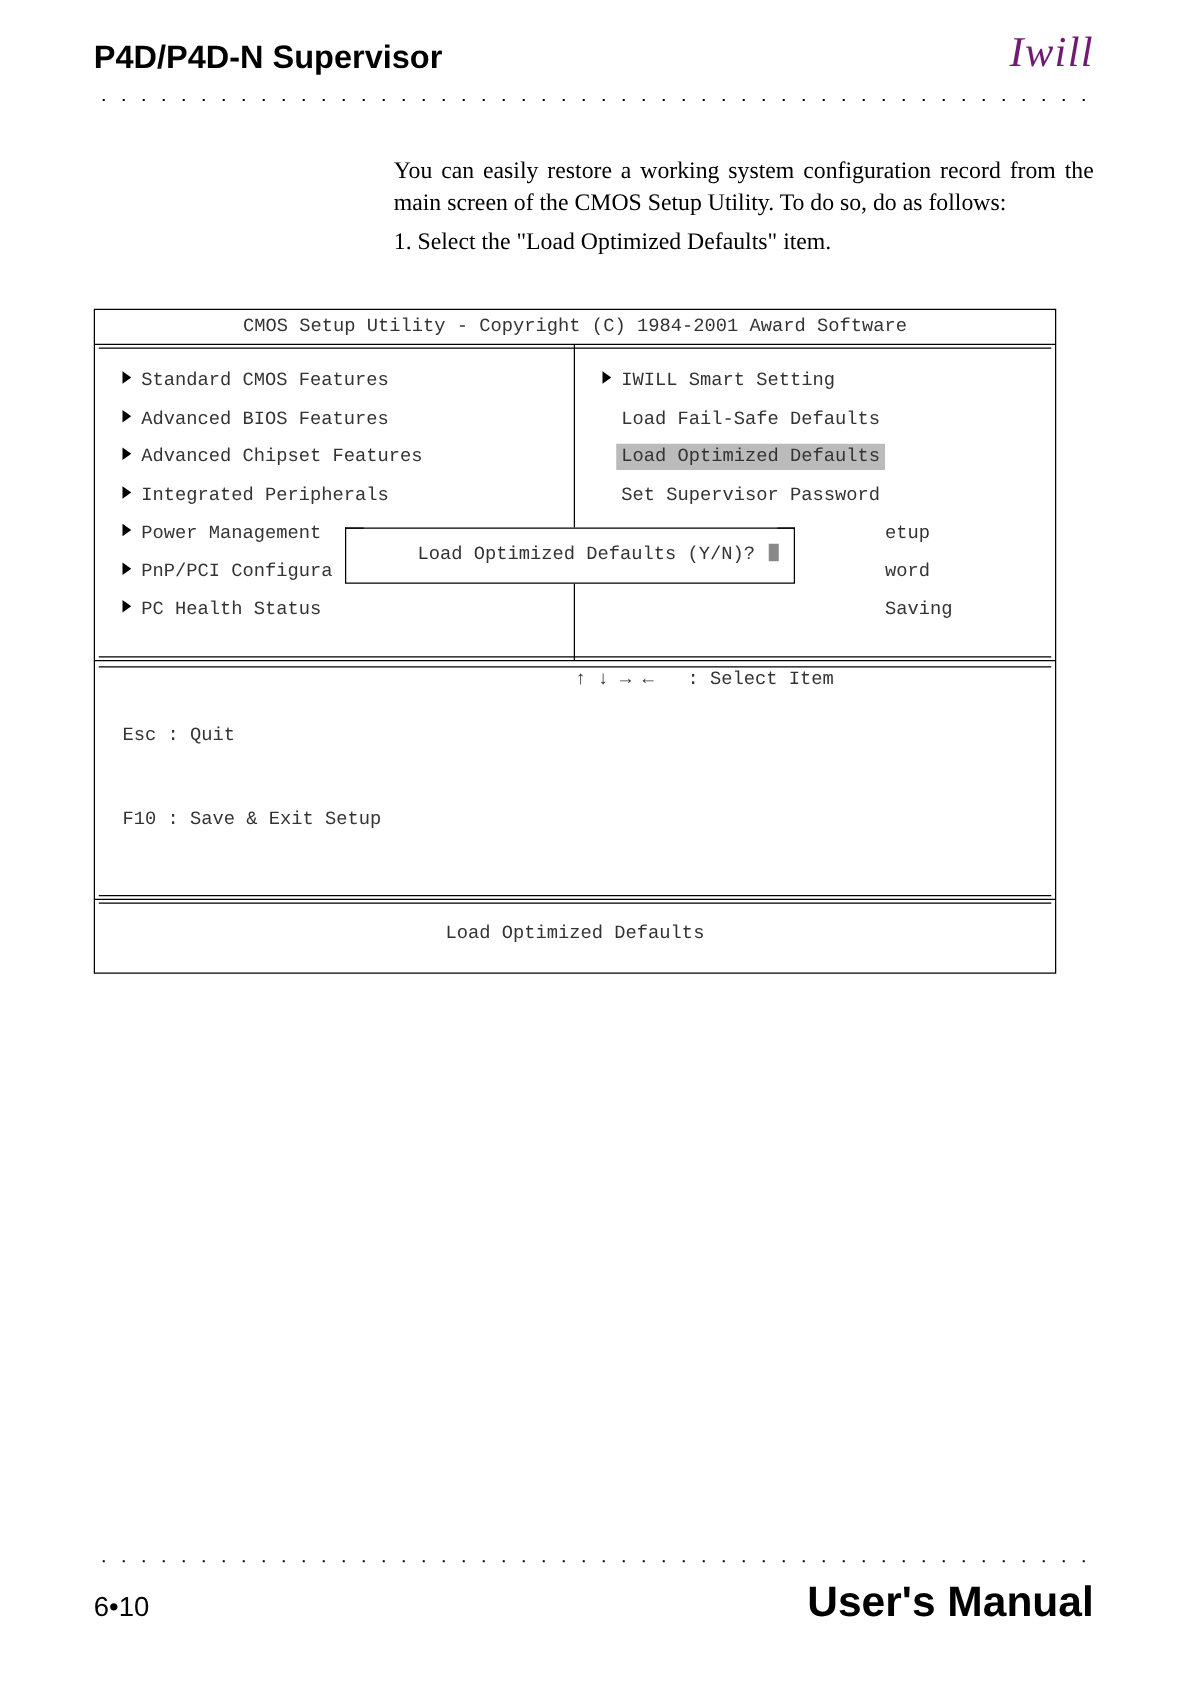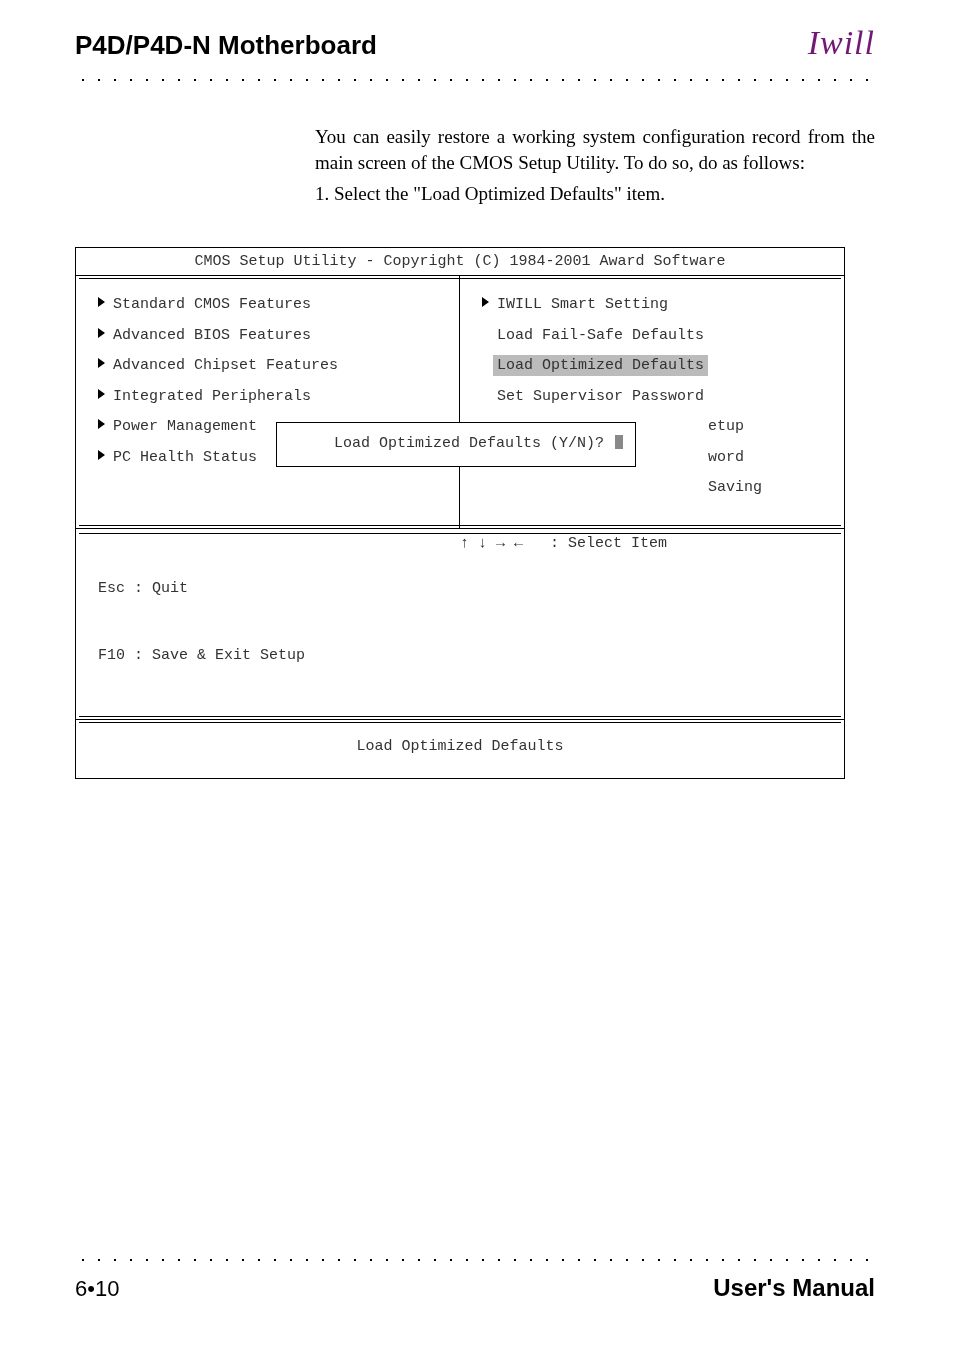--- a/index.html
+++ b/index.html
@@ -187,49 +187,50 @@
     align-items: baseline;
   }
   .page-num {
     font-family: "Trebuchet MS", Verdana, sans-serif;
     font-weight: normal;
     font-size: 22px;
   }
   .manual {
     font-family: "Trebuchet MS", Verdana, sans-serif;
     font-weight: bold;
-    font-size: 24px;
+    font-size: 34px;
   }
 </style>
 </head>
 <body>
 
 <div class="page">
 
   <div class="header-row">
-    <span class="header-title">P4D/P4D-N Motherboard</span>
+    <span class="header-title">P4D/P4D-N Supervisor</span>
     <span class="header-logo">Iwill</span>
   </div>
   <div class="dots"></div>
 
   <div class="body-text">
     <p>You can easily restore a working system configuration record from the main screen of the CMOS Setup Utility. To do so, do as follows:</p>
     <p>1. Select the "Load Optimized Defaults" item.</p>
   </div>
 
   <div class="bios-outer">
     <div class="bios-title">CMOS Setup Utility - Copyright (C) 1984-2001 Award Software</div>
 
     <div class="bios-menu">
       <div class="col col-left">
         <div class="menu-item"><span class="arrow"></span><span>Standard CMOS Features</span></div>
         <div class="menu-item"><span class="arrow"></span><span>Advanced BIOS Features</span></div>
         <div class="menu-item"><span class="arrow"></span><span>Advanced Chipset Features</span></div>
         <div class="menu-item"><span class="arrow"></span><span>Integrated Peripherals</span></div>
         <div class="menu-item"><span class="arrow"></span><span>Power Management</span></div>
+        <div class="menu-item"><span class="arrow"></span><span>PnP/PCI Configura</span></div>
         <div class="menu-item"><span class="arrow"></span><span>PC Health Status</span></div>
       </div>
 
       <div class="col col-right">
         <div class="menu-item"><span class="arrow"></span><span>IWILL Smart Setting</span></div>
         <div class="menu-item"><span class="arrow-space"></span><span>Load Fail-Safe Defaults</span></div>
         <div class="menu-item"><span class="arrow-space"></span><span class="hl">Load Optimized Defaults</span></div>
         <div class="menu-item"><span class="arrow-space"></span><span>Set Supervisor Password</span></div>
         <div class="menu-item" style="text-align:right; padding-right:90px;"><span>etup</span></div>
         <div class="menu-item" style="text-align:right; padding-right:90px;"><span>word</span></div>

